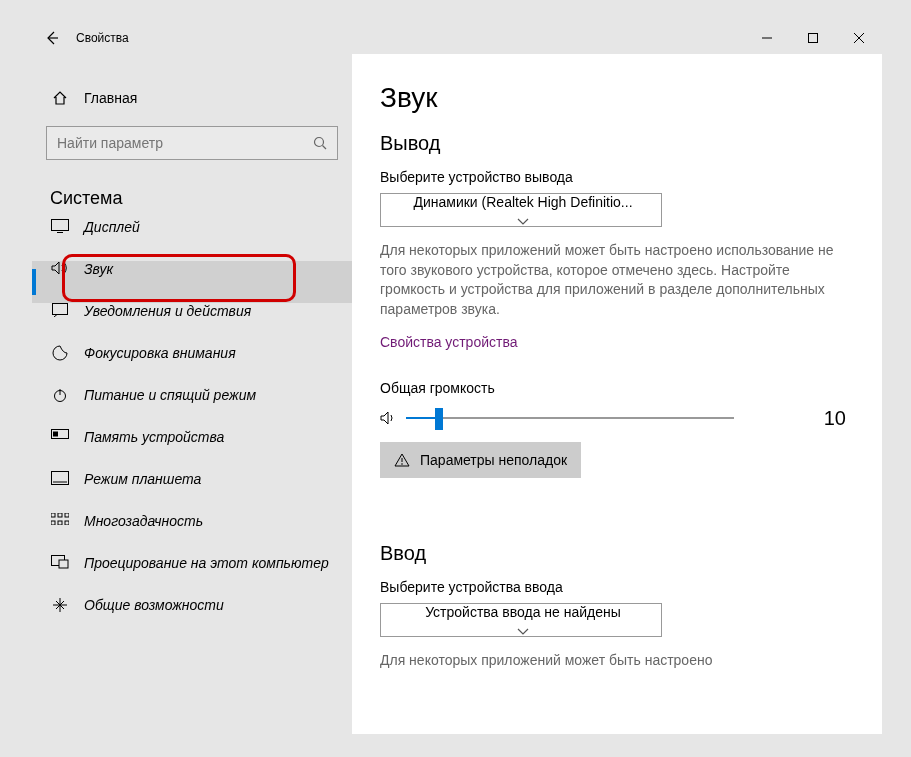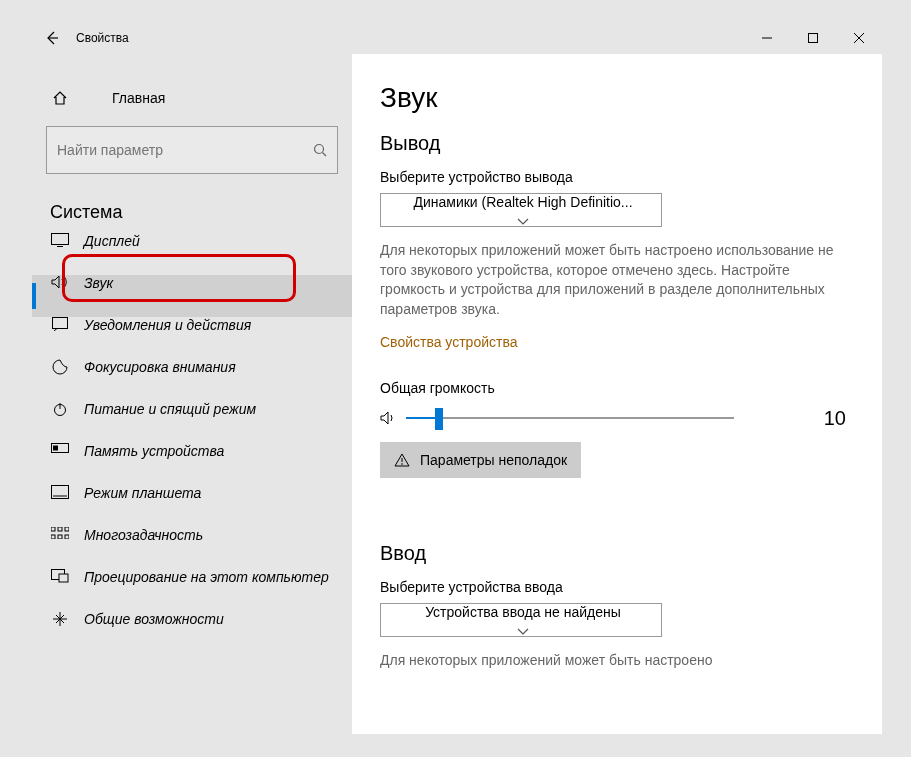--- a/index.html
+++ b/index.html
@@ -5,44 +5,44 @@
 * { box-sizing: border-box; margin: 0; padding: 0; font-family: "Segoe UI", Arial, sans-serif; }
 body { background: #e6e6e6; width: 911px; height: 757px; overflow: hidden; }
 .window { position: absolute; left: 32px; top: 22px; width: 850px; height: 712px; background: #fff; display: flex; flex-direction: column; }
 .titlebar { height: 32px; display: flex; align-items: center; background: #e6e6e6; }
 .titlebar .back { width: 40px; height: 32px; display: flex; align-items: center; justify-content: center; cursor: pointer; }
 .titlebar .title { font-size: 12px; color: #000; margin-left: 4px; }
 .titlebar .spacer { flex: 1; }
 .titlebar .winbtn { width: 46px; height: 32px; display: flex; align-items: center; justify-content: center; cursor: pointer; }
 .body { flex: 1; display: flex; overflow: hidden; }
 .sidebar { width: 320px; background: #e6e6e6; padding-top: 24px; overflow-y: auto; }
-.home { display: flex; align-items: center; height: 40px; padding-left: 18px; cursor: pointer; gap: 28px; }
+.home { display: flex; align-items: center; height: 40px; padding-left: 18px; cursor: pointer; }
 .home .icon { width: 20px; display: flex; align-items: center; justify-content: center; }
 .home .label { margin-left: 14px; font-size: 14px; }
-.search { margin: 8px 14px 0 14px; height: 48px; border: 1px solid #999; background: #eaeaea; display: flex; align-items: center; padding: 0 10px; }
+.search { margin: 8px 14px 0 14px; height: 34px; border: 1px solid #999; background: #eaeaea; display: flex; align-items: center; padding: 0 10px; }
 .search input { flex: 1; border: none; background: transparent; outline: none; font-size: 14px; color: #666; }
 .search .sicon { color: #666; }
 .section-title { font-size: 18px; font-weight: 400; padding: 28px 0 10px 18px; }
 .nav-item { display: flex; align-items: flex-start; height: 42px; padding-left: 18px; cursor: pointer; position: relative; font-style: italic; }
 .nav-item.selected { background: #d0d0d0; }
 .nav-item.selected::before { content: ""; position: absolute; left: 0; top: 8px; bottom: 8px; width: 4px; background: #0078d4; }
 .nav-item .icon { width: 20px; display: flex; align-items: center; justify-content: center; color: #000; }
 .nav-item .label { margin-left: 14px; font-size: 14px; }
 .highlight-box { position: absolute; left: 30px; top: 232px; width: 234px; height: 48px; border: 3px solid #d00000; border-radius: 10px; pointer-events: none; }
 .main { flex: 1; background: #fff; padding: 28px 28px 0 28px; overflow-y: auto; position: relative; }
 .main::-webkit-scrollbar { width: 6px; }
 .main::-webkit-scrollbar-thumb { background: #999; }
 .page-title { font-size: 28px; font-weight: 400; margin-bottom: 18px; }
 .section-head { font-size: 20px; font-weight: 400; margin: 10px 0 14px 0; }
 .label-text { font-size: 14px; margin-bottom: 8px; }
 .dropdown { width: 282px; height: 34px; border: 1px solid #999; display: flex; align-items: center; padding: 0 8px 0 12px; cursor: pointer; margin-bottom: 14px; background: #fff; flex-direction: column; }
 .dropdown .dd-text { flex: 1; font-size: 14px; overflow: hidden; text-overflow: ellipsis; white-space: nowrap; }
 .dropdown .chev { font-size: 10px; color: #555; }
 .hint { font-size: 14px; color: #666; line-height: 1.4; margin-bottom: 14px; max-width: 460px; }
-.link { font-size: 14px; color: #a16207; cursor: pointer; margin-bottom: 10px; display: inline-block; }
+.link { font-size: 14px; color: #701a75; cursor: pointer; margin-bottom: 10px; display: inline-block; }
 .slider-row { display: flex; align-items: center; margin: 10px 0 12px 0; }
 .slider-row .spk { margin-right: 8px; }
 .slider { position: relative; width: 328px; height: 24px; }
 .slider .track { position: absolute; top: 11px; left: 0; right: 0; height: 2px; background: #999; }
 .slider .fill { position: absolute; top: 11px; left: 0; width: 10%; height: 2px; background: #0078d4; }
 .slider .thumb { position: absolute; top: 2px; left: calc(10% - 4px); width: 8px; height: 22px; background: #0078d4; cursor: pointer; }
 .slider-value { font-size: 20px; margin-left: auto; padding-right: 8px; }
 .troubleshoot { display: inline-flex; align-items: center; height: 36px; padding: 0 14px; background: #ccc; cursor: pointer; margin-bottom: 18px; }
 .troubleshoot .warn { margin-right: 10px; }
 .troubleshoot .tlabel { font-size: 14px; }

